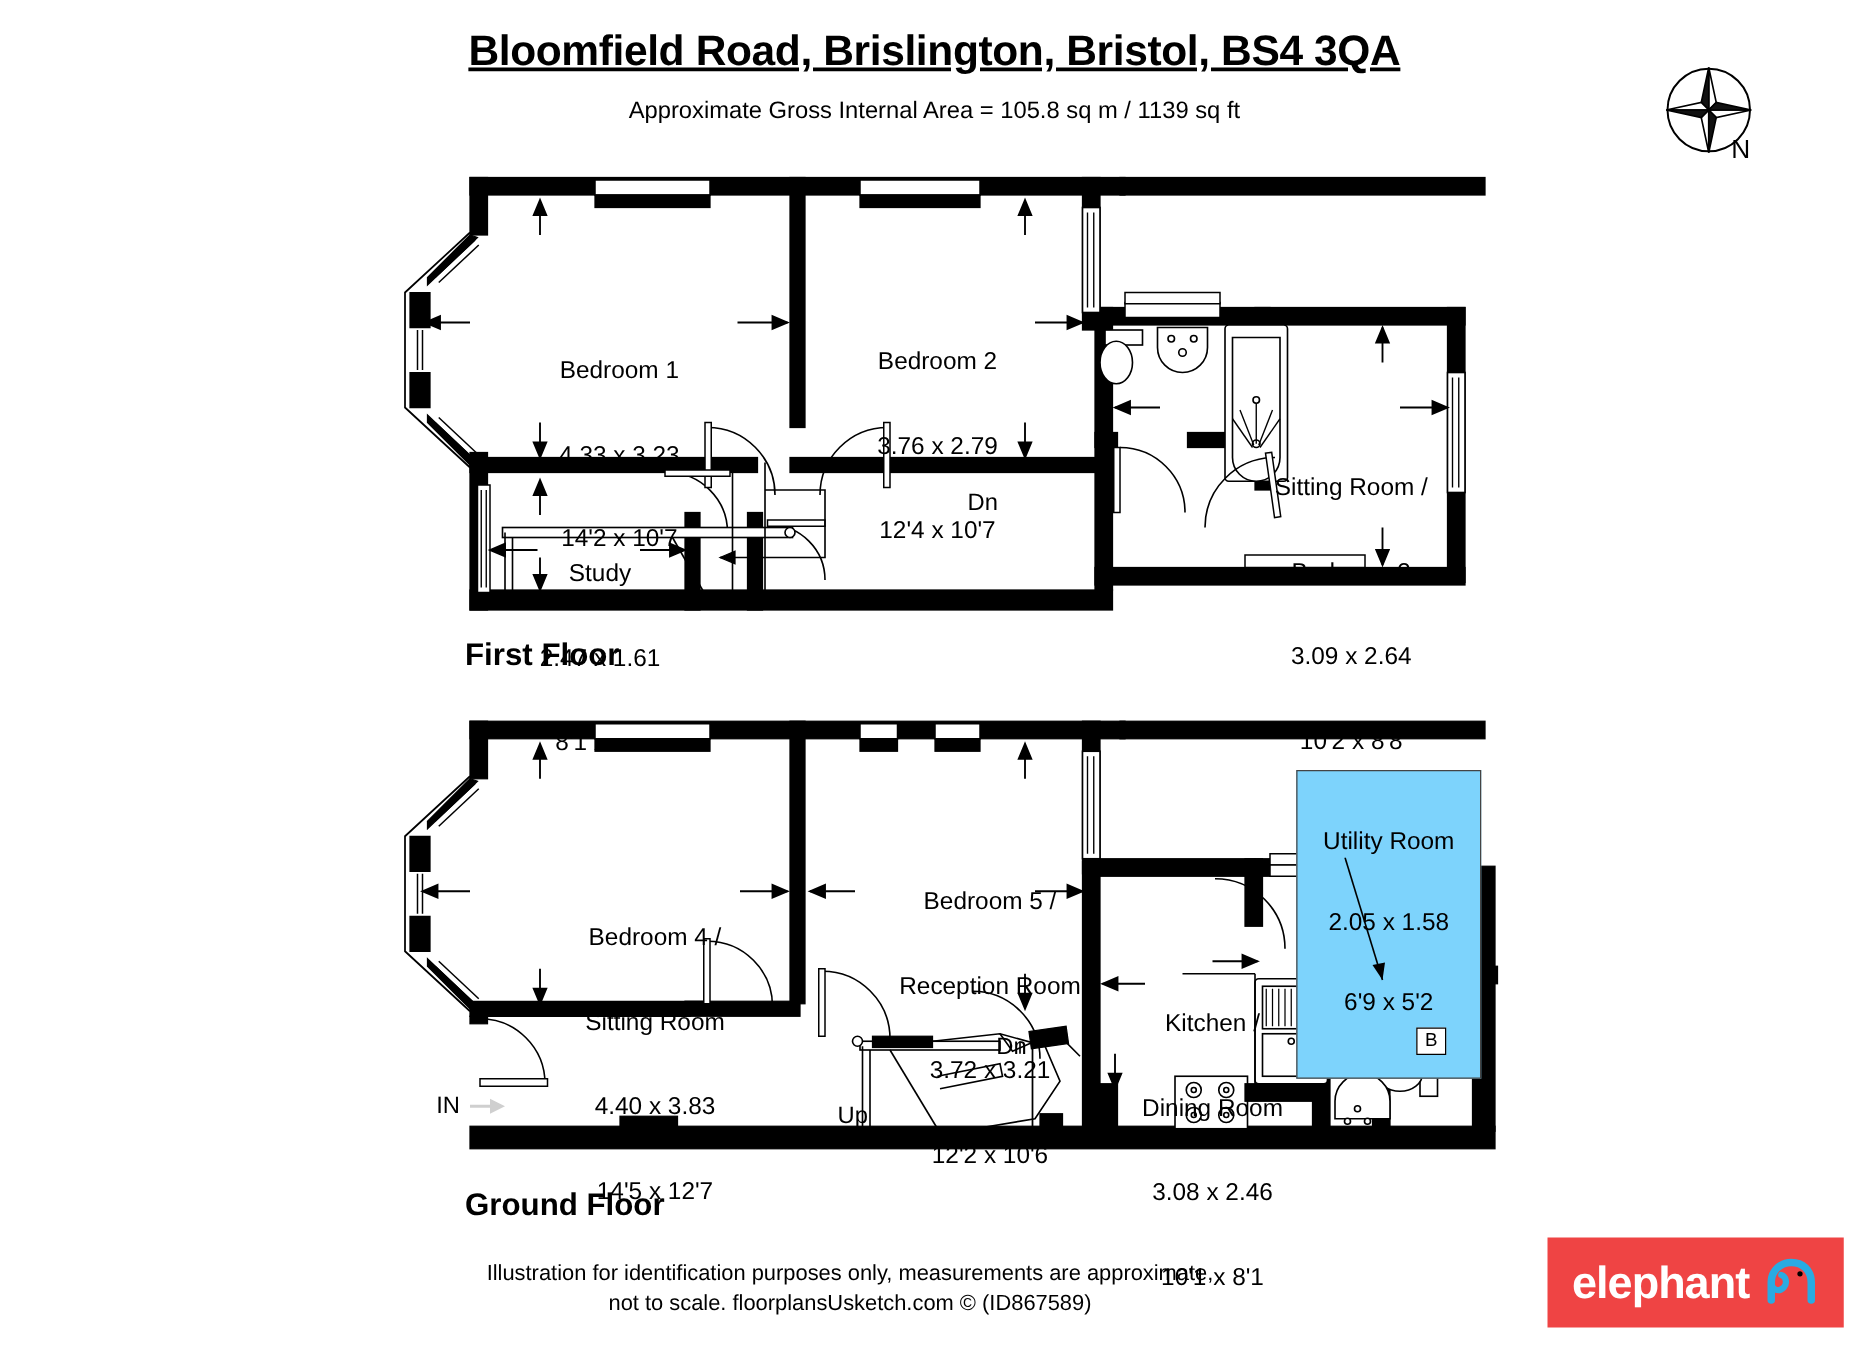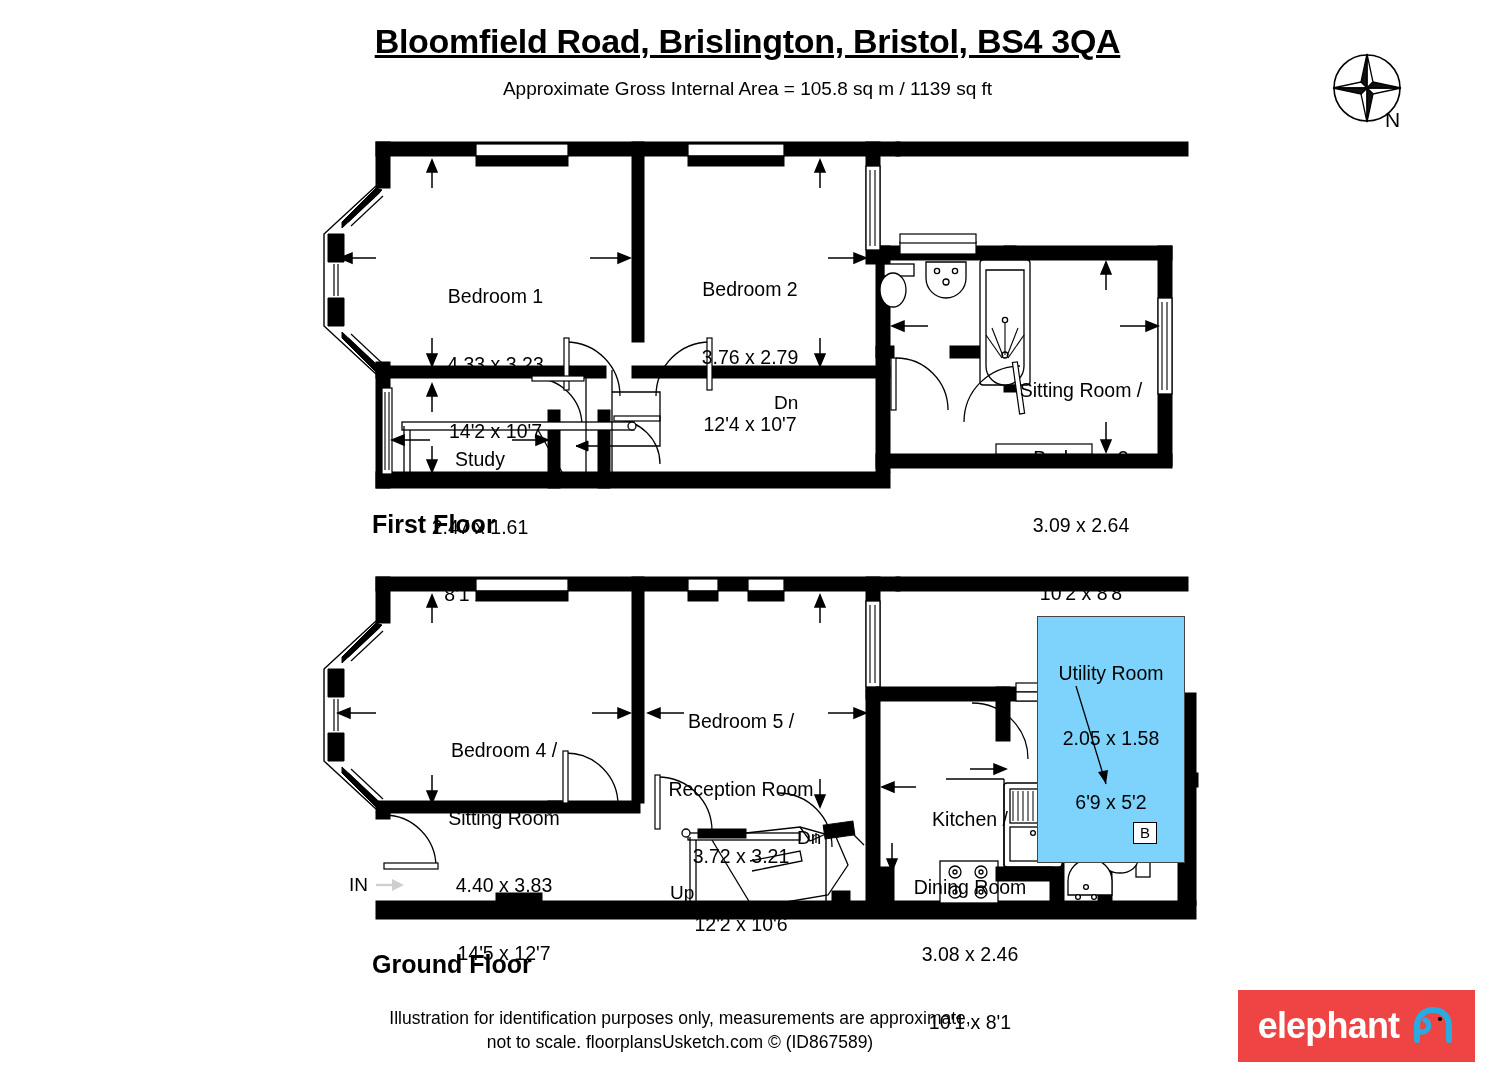--- a/index.html
+++ b/index.html
@@ -503,28 +503,28 @@
             <polygon points="786,204 798,199 798,209"></polygon>
           <line x1="872" y1="204" x2="908" y2="204"></line>
             <polygon points="908,204 896,199 896,209"></polygon>
           <line x1="840" y1="142" x2="840" y2="170"></line>
             <polygon points="840,170 835,158 845,158"></polygon>
         </g>
       </g>
     </svg>
   </div>
 
-  <div class="room-label" style="left:414px; top:694px; width:180px;">
+  <div class="room-label" style="left:434px; top:694px; width:180px;">
     <div>Bedroom 4 /</div>
     <div>Sitting Room</div>
     <div>4.40 x 3.83</div>
     <div>14'5 x 12'7</div>
   </div>
 
-  <div class="room-label" style="left:641px; top:665px; width:200px;">
+  <div class="room-label" style="left:692px; top:665px; width:200px;">
     <div>Bedroom 5 /</div>
     <div>Reception Room</div>
     <div>3.72 x 3.21</div>
     <div>12'2 x 10'6</div>
   </div>
 
   <div class="room-label" style="left:886px; top:763px; width:168px;">
     <div>Kitchen /</div>
     <div>Dining Room</div>
     <div>3.08 x 2.46</div>

